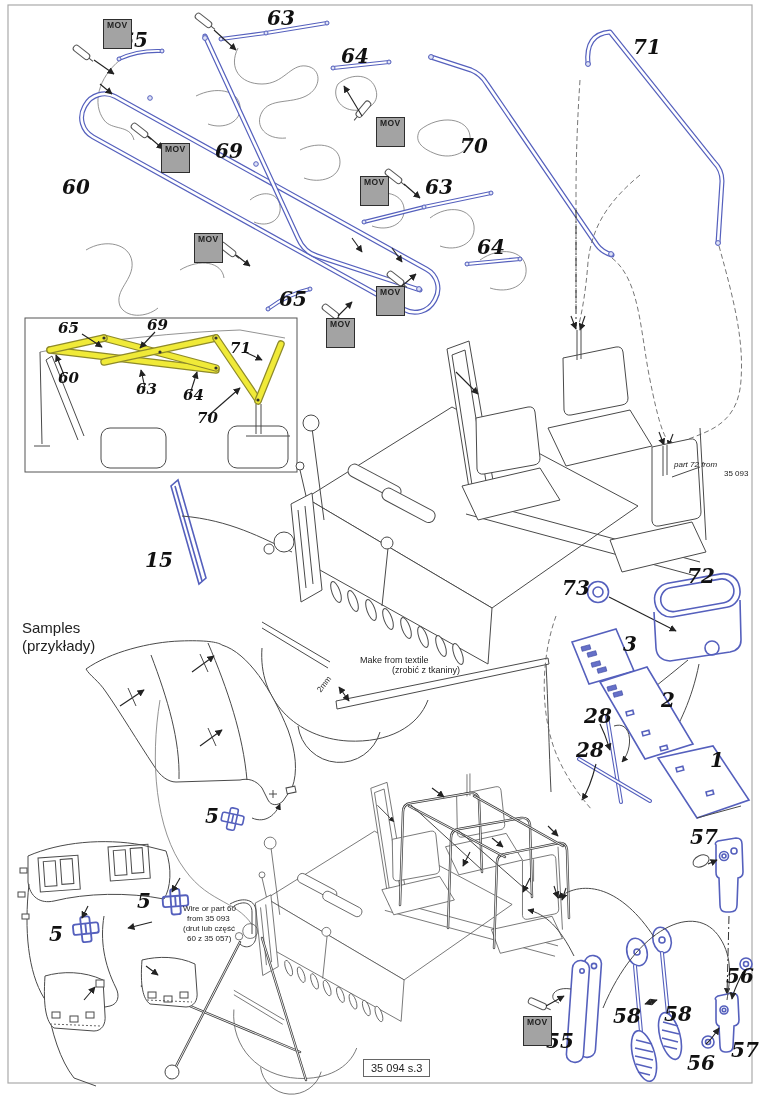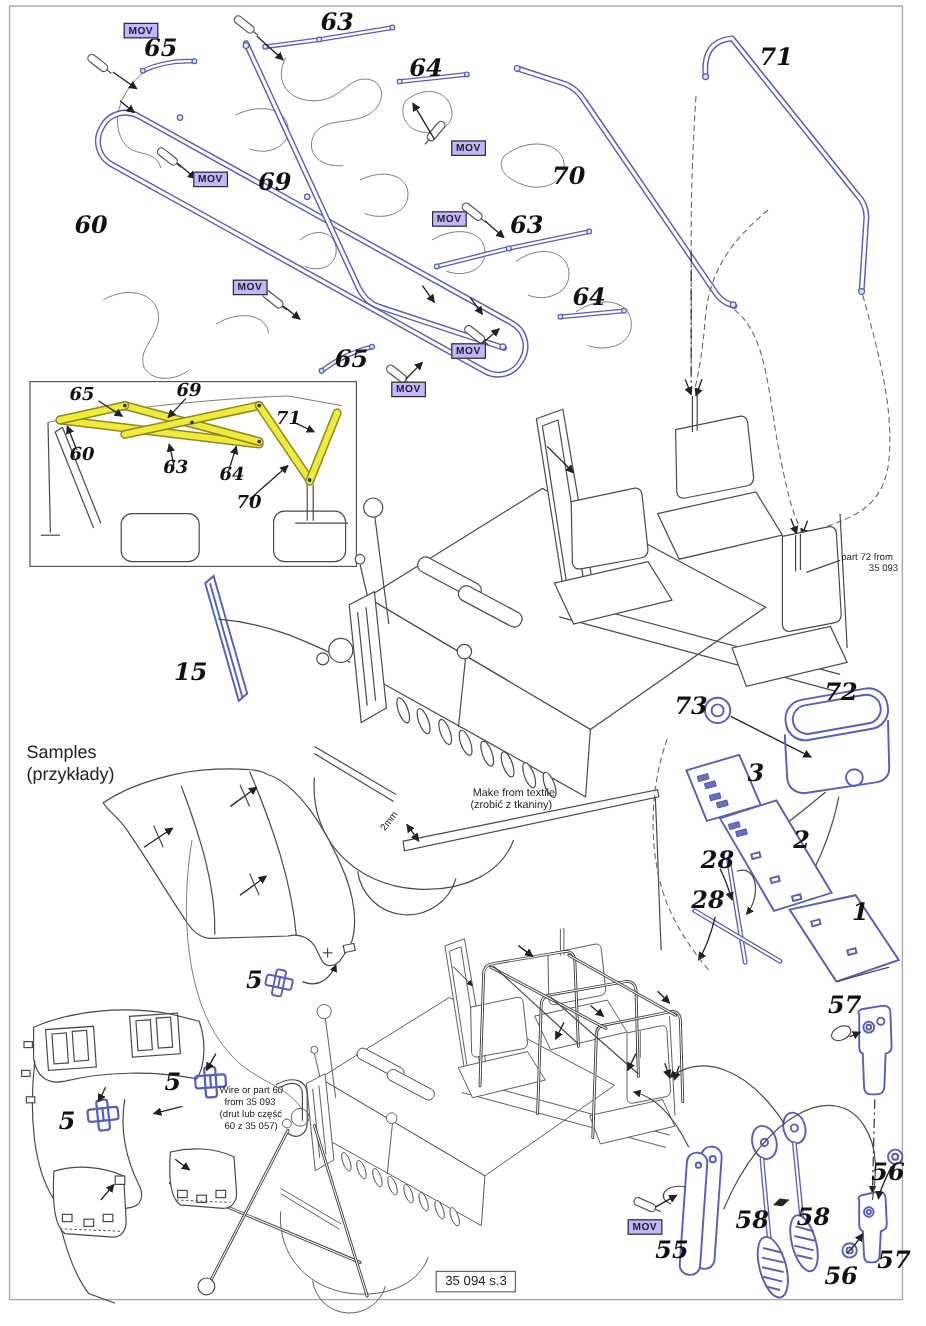--- a/index.html
+++ b/index.html
@@ -3,21 +3,21 @@
 <meta charset="utf-8">
 <style>
   html,body{margin:0;padding:0;background:#fff;}
   .page{position:relative;width:772px;height:1105px;background:#ffffff;overflow:hidden;
         font-family:"Liberation Sans",sans-serif;}
   .page svg{position:absolute;left:0;top:0;}
   .overlay{position:absolute;left:0;top:0;width:100%;height:100%;pointer-events:none;}
   .plabel{position:absolute;font-family:"DejaVu Serif",serif;font-style:italic;font-weight:600;
           font-size:20px;color:#111;line-height:1;white-space:nowrap;}
   .plabel.b{font-weight:700;}
-  .mov{position:absolute;border:1.5px solid #2e2e2e;background:#c4b5fd;padding:0px 3px 1px 3px;
+  .mov{position:absolute;border:1.5px solid #2e2e2e;background:#a3a3a3;padding:0px 3px 18px 3px;
        font:700 8.5px "Liberation Sans",sans-serif;color:#222;letter-spacing:.4px;line-height:10px;}
   .note{position:absolute;font-family:"Liberation Sans",sans-serif;color:#222;line-height:1.1;
         white-space:nowrap;transform-origin:left top;}
   .footer-box{position:absolute;left:363px;top:1059px;border:1px solid #666;background:#fff;
         padding:2px 7px;font:11px "Liberation Sans",sans-serif;color:#222;}
   
   .k{stroke:#4a4a4a;fill:none;stroke-width:1;}
   .kw{stroke:#4a4a4a;fill:#fff;stroke-width:1;}
   .kt{stroke:#777;fill:none;stroke-width:.8;}
   .arr{stroke:#222;fill:none;stroke-width:1.1;marker-end:url(#ah);}
@@ -550,24 +550,24 @@
         <span class="mov" style="position: absolute; left: 360px; top: 176px;">MOV</span>
         <span class="mov" style="position: absolute; left: 376px; top: 286px;">MOV</span>
         <span class="mov" style="position: absolute; left: 326px; top: 318px;">MOV</span>
         <span class="mov" style="position: absolute; left: 523px; top: 1016px;">MOV</span>
       </div>
 
   <div>
 
   <span class="note" style="position: absolute; left: 22px; top: 620px; font-size: 15px;">Samples</span>
         <span class="note" style="position: absolute; left: 22px; top: 638px; font-size: 15px;">(przykłady)</span>
-        <span class="note" style="position: absolute; left: 394px; top: 656px; font-size: 9px;">Make from textile</span>
+        <span class="note" style="position: absolute; left: 360px; top: 656px; font-size: 9px;">Make from textile</span>
         <span class="note" style="position: absolute; left: 392px; top: 666px; font-size: 9px;">(zrobić z tkaniny)</span>
         <span class="note" style="position: absolute; left: 316px; top: 689px; font-size: 8px; transform: rotate(-52deg);">2mm</span>
-        <span class="note" style="position: absolute; left: 701px; top: 461px; font-size: 8px;">part 72 from</span>
+        <span class="note" style="position: absolute; left: 674px; top: 461px; font-size: 8px; font-style: italic;">part 72 from</span>
         <span class="note" style="position: absolute; left: 701px; top: 470px; font-size: 8px; padding-left: 23px;">35 093</span>
         <span class="note" style="position: absolute; left: 183px; top: 905px; font-size: 8px;">Wire or part 60</span>
         <span class="note" style="position: absolute; left: 187px; top: 915px; font-size: 8px;">from 35 093</span>
         <span class="note" style="position: absolute; left: 183px; top: 925px; font-size: 8px;">(drut lub część</span>
         <span class="note" style="position: absolute; left: 187px; top: 935px; font-size: 8px;">60 z 35 057)</span>
       </div>
 
   <div class="footer-box">
     <span>35 094 s.3</span>
   </div>

